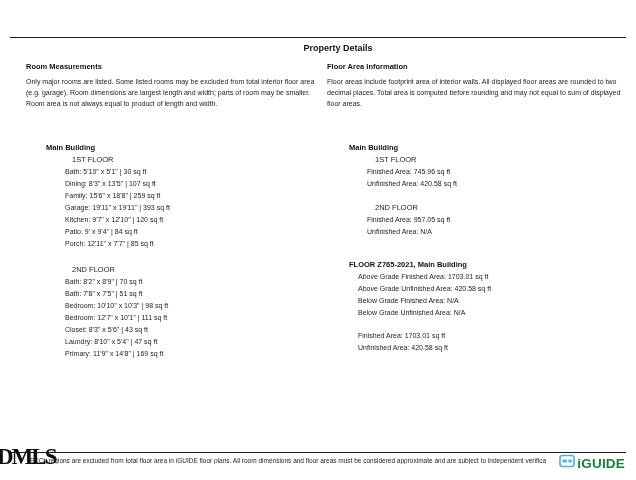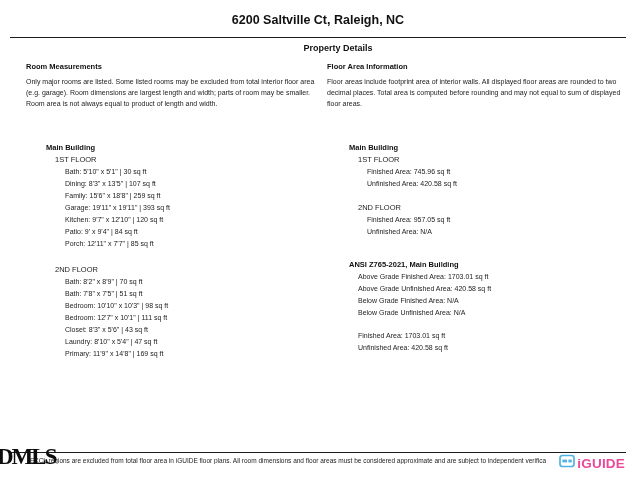--- a/index.html
+++ b/index.html
@@ -31,21 +31,21 @@
   }
   .intro-col { position:absolute; top:62px; width:297px; }
   .intro-col.left { left:26px; }
   .intro-col.right { left:327px; }
   .intro-col h3 { font-size:7.5px; font-weight:bold; margin-bottom:4.5px; color:#111; }
   .intro-col p { font-size:7px; line-height:11px; color:#222; }
 
   .meas-block { position:absolute; top:118px; left:46px; }
   .area-block { position:absolute; top:118px; left:349px; }
   .bld-name { font-size:7.5px; font-weight:bold; line-height:12px; color:#111;margin-top:24px; }
-  .floor-name { font-size:7.5px; line-height:12px; margin-left:9px; color:#222; }
+  .floor-name { font-size:7.5px; line-height:12px; margin-left:26px; color:#222; }
   .room-line { font-size:7px; line-height:12px; margin-left:19px; color:#222; }
   .area-line { font-size:7px; line-height:12px; margin-left:18px; color:#222; }
   .sub-line  { font-size:7px; line-height:12px; margin-left:9px; color:#222; }
   .gap-md { margin-top:14px; }
   .gap-sm { margin-top:12px; }
   .gap-ansi { margin-top:21px; }
   .gap-total { margin-top:11px; }
   .sec-heading { font-size:7.5px; font-weight:bold; line-height:12px; color:#111; }
 
   .footer-disclaimer {
@@ -54,32 +54,31 @@
   }
   .watermark {
     position:absolute; top:444px; left:-3px;
     font-family:"Liberation Serif", serif;
     font-weight:bold; font-size:23px; letter-spacing:-2px;
     color:#0d0d0d;
   }
   .iguide-logo {
     position:absolute; top:454px; right:11px;
     display:flex; align-items:center; gap:2px;
-    color:#ec4899;
+    color:#15803d;
   }
   .iguide-logo .logo-text {
     font-size:13.5px; font-weight:bold; letter-spacing:0.2px;
   }
 </style>
 </head>
 <body>
 
 <div class="page">
 
-  <div class="page-title">6200 Saltville Ct, Raleigh, NC</div>
   <div class="rule top"></div>
   <div class="page-subtitle">Property Details</div>
 
   <div class="intro-col right">
     <h3>Floor Area Information</h3>
     <p>Floor areas include footprint area of interior walls. All displayed floor areas are rounded to two decimal places. Total area is computed before rounding and may not equal to sum of displayed floor areas.</p>
   </div>
 
   <div class="intro-col left">
     <h3>Room Measurements</h3>
@@ -121,21 +120,21 @@
       <div class="area-line">Unfinished Area: 420.58 sq ft</div>
     </div>
 
     <div class="gap-sm">
       <div class="floor-name">2ND FLOOR</div>
       <div class="area-line">Finished Area: 957.05 sq ft</div>
       <div class="area-line">Unfinished Area: N/A</div>
     </div>
 
     <div class="gap-ansi">
-      <div class="sec-heading">ANSI Z765-2021, Main Building</div>
+      <div class="sec-heading">FLOOR Z765-2021, Main Building</div>
       <div class="sub-line">Above Grade Finished Area: 1703.01 sq ft</div>
       <div class="sub-line">Above Grade Unfinished Area: 420.58 sq ft</div>
       <div class="sub-line">Below Grade Finished Area: N/A</div>
       <div class="sub-line">Below Grade Unfinished Area: N/A</div>
     </div>
 
     <div class="gap-total">
       <div class="sub-line">Finished Area: 1703.01 sq ft</div>
       <div class="sub-line">Unfinished Area: 420.58 sq ft</div>
     </div>

